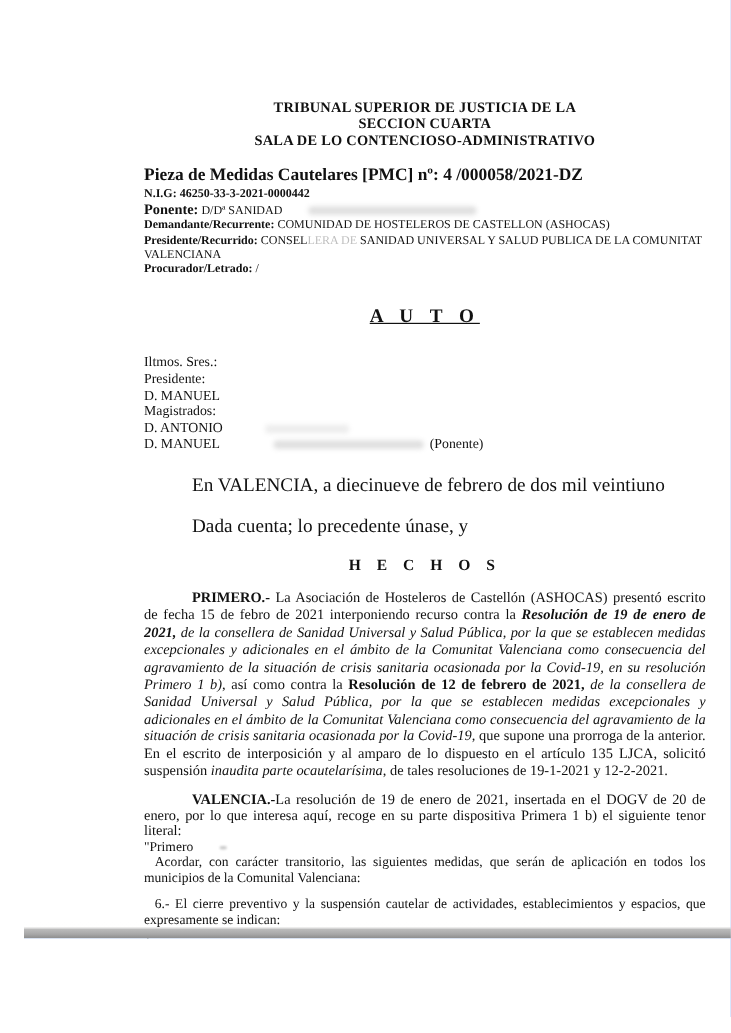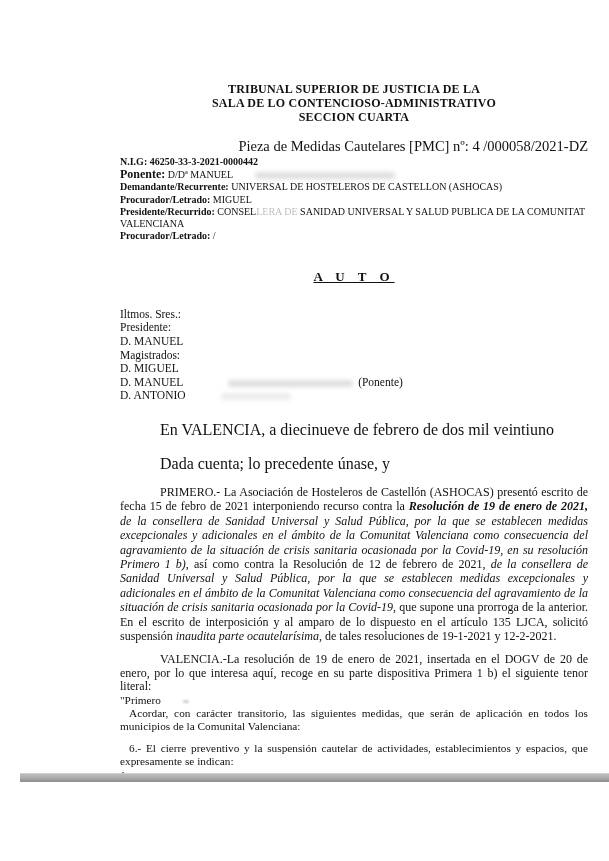--- a/index.html
+++ b/index.html
@@ -17,57 +17,57 @@
   .page {
     position: relative;
     width: 609px; height: 853px;
     box-sizing: border-box;
     padding: 82px 41px 0 100px;
     color: #111;
     background: linear-gradient(180deg, #ffffff 0%, #ffffff 90%, #fbfbfa 100%);
   }
   
   .court-header { text-align: center; font-weight: bold; font-size: 12px; line-height: 14px; letter-spacing: .2px; }
-  .case-title { margin-top: 13px; font-weight: normal; font-size: 14.5px; line-height: 19px; text-align: right; }
+  .case-title { margin-top: 13px; font-weight: bold; font-size: 14.5px; line-height: 19px; }
   .nig { font-weight: bold; font-size: 10px; line-height: 12px; }
   .fields { font-size: 10px; line-height: 12.3px; }
   .field-row .f-lbl { font-weight: bold; }
   .field-row.row-ponente .f-lbl { font-size: 12px; }
   .run-faded { color: #8a8a8a; opacity: .55; filter: blur(.4px); }
   
   .smudge {
     display: inline-block; vertical-align: middle;
     height: 7px; border-radius: 3px;
     background: #9a9a9a; opacity: .32; filter: blur(2px);
   }
   .smudge-ponente { width: 140px; margin-left: 22px; }
   .smudge-mag    { width: 125px; margin-left: 45px; }
   .smudge-small  { width: 70px;  margin-left: 35px; opacity: .18; }
   .smudge-dot    { width: 6px; height: 3px; margin-left: 22px; opacity: .5; filter: blur(1px); }
   
   .auto-heading { margin-top: 24px; text-align: center; }
   .auto-heading span {
-    font-weight: bold; font-size: 13px; letter-spacing: 5px;
+    font-weight: bold; font-size: 16px; letter-spacing: 5px;
     text-decoration: underline;
   }
   
   .panel { margin-top: 23px; font-size: 11.5px; line-height: 13.6px; }
   .panel .b { font-weight: normal; }
   .pon-suffix { margin-left: 2px; }
   
   .place-date { margin-top: 18px; font-size: 16px; text-indent: 40px; }
   .dada-cuenta { margin-top: 16px; font-size: 16px; text-indent: 40px; }
   .hechos-heading { margin-top: 15px; text-align: center; font-weight: bold; font-size: 13px; letter-spacing: 5px; }
   .body-para {
     margin: 12px 0 0 0;
     font-size: 12px; line-height: 14.4px;
     text-align: justify; text-indent: 40px;
   }
   .body-para.segundo { margin-top: 10px; line-height: 13.4px; }
-  .run-bold { font-weight: normal; }
+  .run-bold { font-weight: bold; }
   .run-italic { font-style: italic; }
   .run-bolditalic { font-weight: bold; font-style: italic; }
   
   .quote-block { font-size: 11.3px; line-height: 13px; text-align: justify; }
   .quote-opening { margin-top: 0; }
   .quote-para { text-indent: 9px; }
   .quote-para.second { margin-top: 9px; }
   
   .page-number { font-size: 12px; line-height: 14px; margin-top: 1px; }
   .bottom-bar {
@@ -78,54 +78,53 @@
   }
 </style>
 </head>
 <body>
 
 <div class="viewport">
   <div class="page">
 
     <div class="court-header">
         <div class="court-line">TRIBUNAL SUPERIOR DE JUSTICIA DE LA</div>
+        <div class="court-line">SECCION CUARTA</div>
         <div class="court-line">SALA DE LO CONTENCIOSO-ADMINISTRATIVO</div>
-        <div class="court-line">SECCION CUARTA</div>
       </div>
 
     <div class="case-title">Pieza de Medidas Cautelares [PMC] nº: 4 /000058/2021-DZ</div>
     <div class="nig">N.I.G: 46250-33-3-2021-0000442</div>
 
     <div class="fields">
-        <div class="field-row row-ponente"><span class="f-lbl">Ponente:</span> <span class="f-val"><span class="run-regular">D/Dª MANUEL</span></span><span class="smudge smudge-ponente"></span></div>
-        <div class="field-row"><span class="f-lbl">Demandante/Recurrente:</span> <span class="f-val"><span class="run-regular">UNIVERSAL DE HOSTELEROS DE CASTELLON (ASHOCAS)</span></span></div>
-        <div class="field-row"><span class="f-lbl">Procurador/Letrado:</span> <span class="f-val"><span class="run-regular">MIGUEL</span></span></div>
+        <div class="field-row row-ponente"><span class="f-lbl">Ponente:</span> <span class="f-val"><span class="run-regular">D/Dª SANIDAD</span></span><span class="smudge smudge-ponente"></span></div>
+        <div class="field-row"><span class="f-lbl">Demandante/Recurrente:</span> <span class="f-val"><span class="run-regular">COMUNIDAD DE HOSTELEROS DE CASTELLON (ASHOCAS)</span></span></div>
         <div class="field-row"><span class="f-lbl">Presidente/Recurrido:</span> <span class="f-val"><span class="run-regular">CONSEL</span><span class="run-faded">LERA DE</span><span class="run-regular"> SANIDAD UNIVERSAL Y SALUD PUBLICA DE LA COMUNITAT VALENCIANA</span></span></div>
         <div class="field-row"><span class="f-lbl">Procurador/Letrado:</span> <span class="f-val"><span class="run-regular">/</span></span></div>
       </div>
 
     <div class="auto-heading">
       <span>A U T O</span>
     </div>
 
     <div class="panel">
       <div>Iltmos. Sres.:</div>
       <div class="b">Presidente:</div>
       <div>D. MANUEL</div>
       <div class="b">Magistrados:</div>
       <div>
-          <div class="panel-line"><span>D. MIGUEL</span></div>
+          <div class="panel-line"><span>D. ANTONIO</span><span class="smudge smudge-small"></span></div>
           <div class="panel-line"><span>D. MANUEL</span><span class="smudge smudge-mag"></span><span class="pon-suffix"> (Ponente)</span></div>
-          <div class="panel-line"><span>D. ANTONIO</span><span class="smudge smudge-small"></span></div>
         </div>
     </div>
 
     <div class="place-date">En VALENCIA, a diecinueve de febrero de dos mil veintiuno</div>
     <div class="dada-cuenta">Dada cuenta; lo precedente únase, y</div>
 
+    <div class="hechos-heading">H E C H O S</div>
 
     <p class="body-para primero"><span class="run-bold">PRIMERO.-</span><span class="run-regular"> La Asociación de Hosteleros de Castellón (ASHOCAS) presentó escrito de fecha 15 de febro de 2021 interponiendo recurso contra la </span><span class="run-bolditalic">Resolución de 19 de enero de 2021,</span><span class="run-italic"> de la consellera de Sanidad Universal y Salud Pública, por la que se establecen medidas excepcionales y adicionales en el ámbito de la Comunitat Valenciana como consecuencia del agravamiento de la situación de crisis sanitaria ocasionada por la Covid-19, en su resolución Primero 1 b)</span><span class="run-regular">, así como contra la </span><span class="run-bold">Resolución de 12 de febrero de 2021,</span><span class="run-italic"> de la consellera de Sanidad Universal y Salud Pública, por la que se establecen medidas excepcionales y adicionales en el ámbito de la Comunitat Valenciana como consecuencia del agravamiento de la situación de crisis sanitaria ocasionada por la Covid-19,</span><span class="run-regular"> que supone una prorroga de la anterior. En el escrito de interposición y al amparo de lo dispuesto en el artículo 135 LJCA, solicitó suspensión </span><span class="run-italic">inaudita parte ocautelarísima</span><span class="run-regular">, de tales resoluciones de 19-1-2021 y 12-2-2021.</span></p>
     <p class="body-para segundo"><span class="run-bold">VALENCIA.-</span><span class="run-regular">La resolución de 19 de enero de 2021, insertada en el DOGV de 20 de enero, por lo que interesa aquí, recoge en su parte dispositiva Primera 1 b) el siguiente tenor literal:</span></p>
 
     <div class="quote-block">
       <div class="quote-opening"><span>"Primero</span><span class="smudge smudge-dot"></span></div>
       <div class="quote-para">Acordar, con carácter transitorio, las siguientes medidas, que serán de aplicación en todos los municipios de la Comunital Valenciana:</div>
       <div class="quote-para second">6.- El cierre preventivo y la suspensión cautelar de actividades, establecimientos y espacios, que expresamente se indican:</div>
     </div>
 

